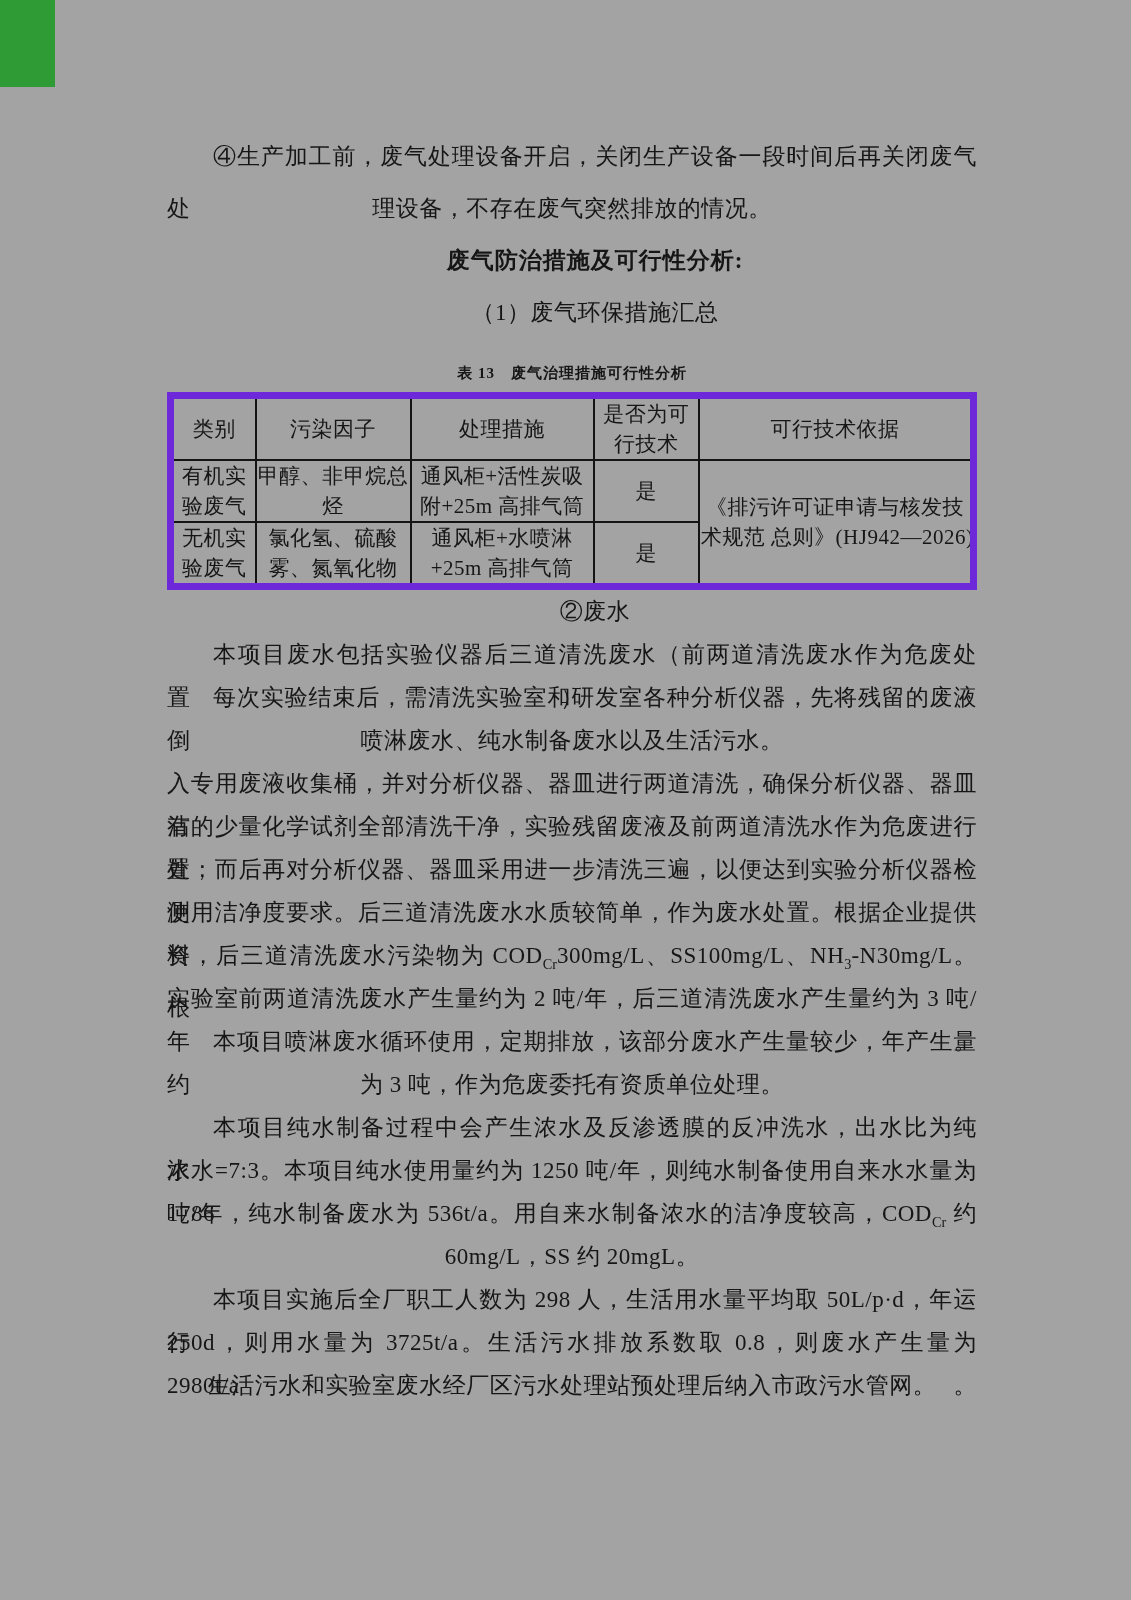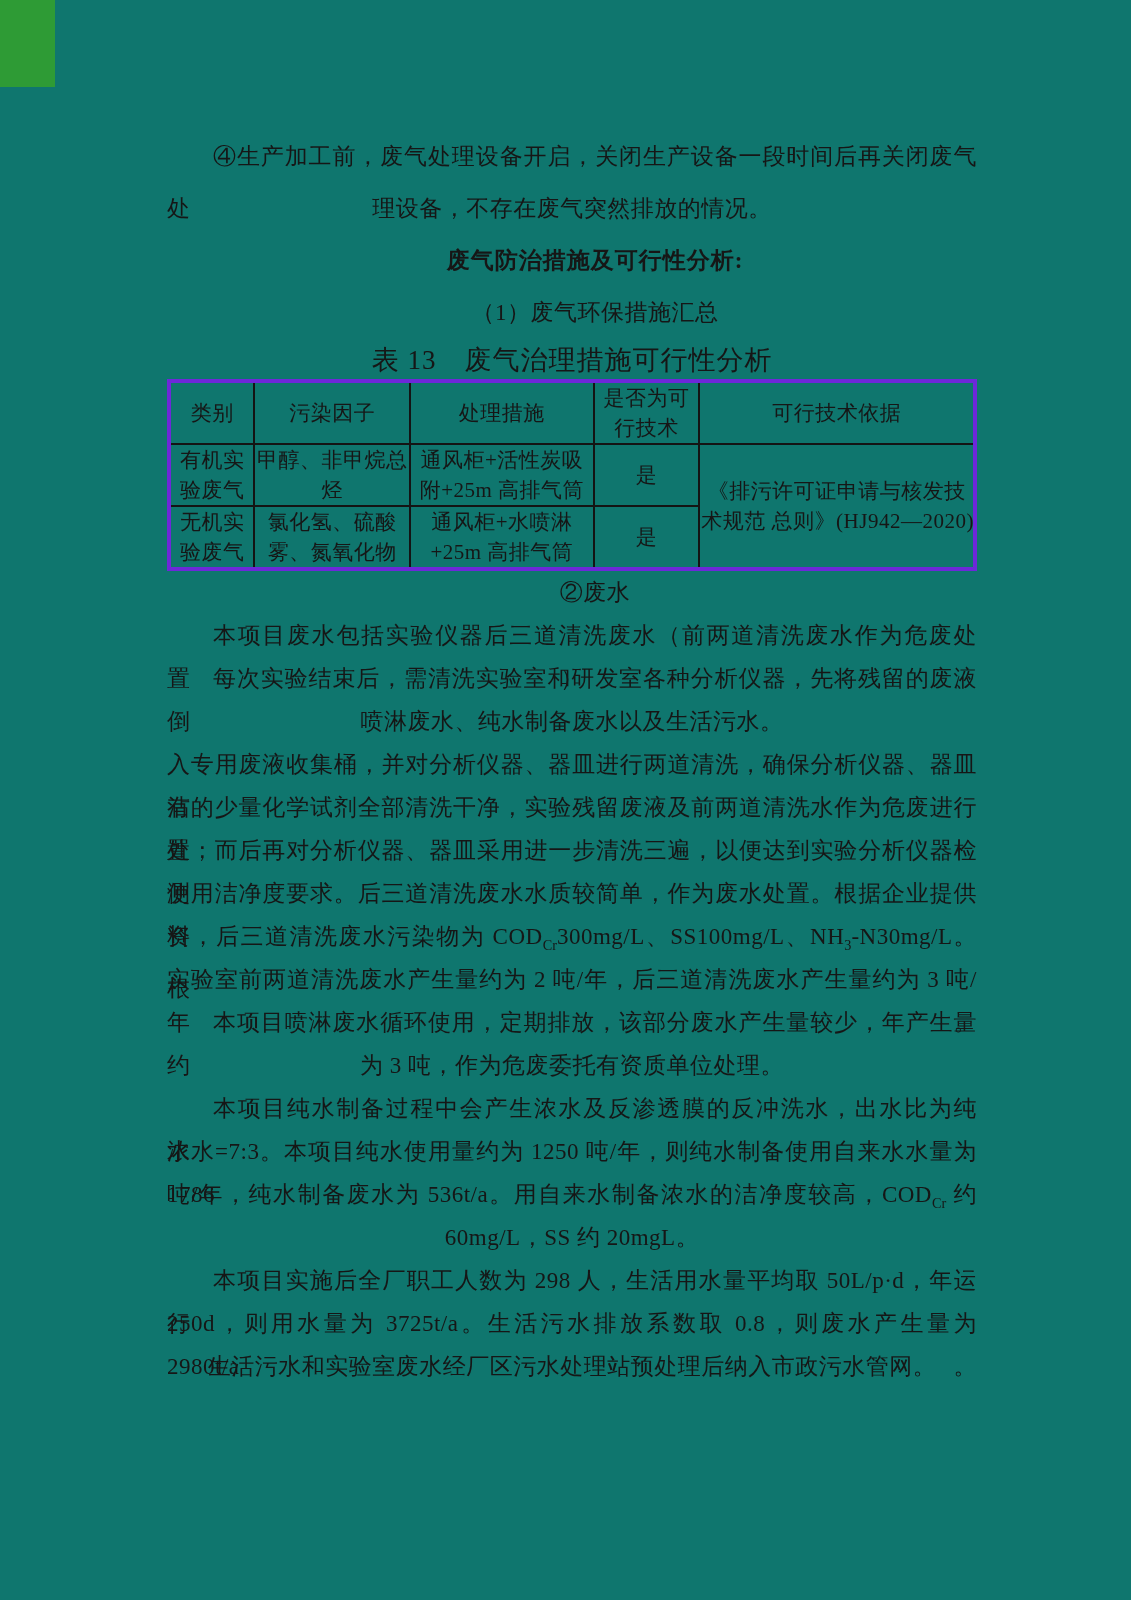--- a/index.html
+++ b/index.html
@@ -1,19 +1,19 @@
 <!DOCTYPE html>
 <html><head>
 <meta charset="utf-8">
 <style>
   html,body{margin:0;padding:0;background:#ffffff;}
   .page{
     position:relative;
     width:1131px;height:1600px;
-    background:#0f766e;
+    background:#a3a3a3;
     overflow:hidden;
     font-family:"Liberation Serif","DejaVu Serif",serif;
     color:#161616;
   }
   .corner-marker{
     position:absolute;left:0;top:0;
     width:55px;height:87px;
   }
   .content{
     position:absolute;
@@ -26,30 +26,30 @@
     text-align:center;
     letter-spacing:0.5px;
   }
   .para1 .tl{height:52px;line-height:52px;}
   .tl.ind{text-indent:2em;}
   .tl.fill{text-align:justify;text-align-last:justify;}
   .tl.bold{font-weight:bold;letter-spacing:1px;}
   .tl sub{font-size:0.62em;letter-spacing:0;}
   .table-caption{
     height:38px;line-height:38px;
-    margin-top:2px;
+    margin-top:15px;
     text-align:center;
-    font-weight:normal;
-    font-size:27px;
+    font-weight:bold;
+    font-size:15px;
     letter-spacing:1px;
   }
   table.measures{
     width:100%;
     border-collapse:collapse;
-    border:4px solid #6d28d9;
+    border:7px solid #6d28d9;
     table-layout:fixed;
   }
   table.measures th, table.measures td{
     border:2px solid #141414;
     font-size:21px;
     font-weight:normal;
     text-align:center;
     vertical-align:middle;
     white-space:pre;
     line-height:30px;
@@ -98,21 +98,21 @@
         </tr>
         <tr>
           <td>有机实
 验废气</td>
           <td>甲醇、非甲烷总
 烃</td>
           <td>通风柜+活性炭吸
 附+25m 高排气筒</td>
           <td>是</td>
           <td rowspan="2">《排污许可证申请与核发技
-术规范 总则》(HJ942—2020)</td>
+术规范 总则》(HJ942—2026)</td>
         </tr>
         <tr>
           <td>无机实
 验废气</td>
           <td>氯化氢、硫酸
 雾、氮氧化物</td>
           <td>通风柜+水喷淋
 +25m 高排气筒</td>
           <td>是</td>
         </tr>

